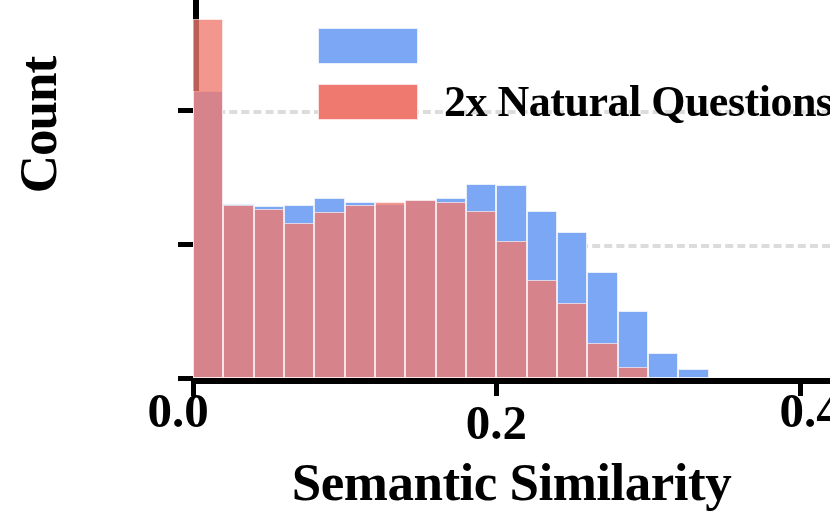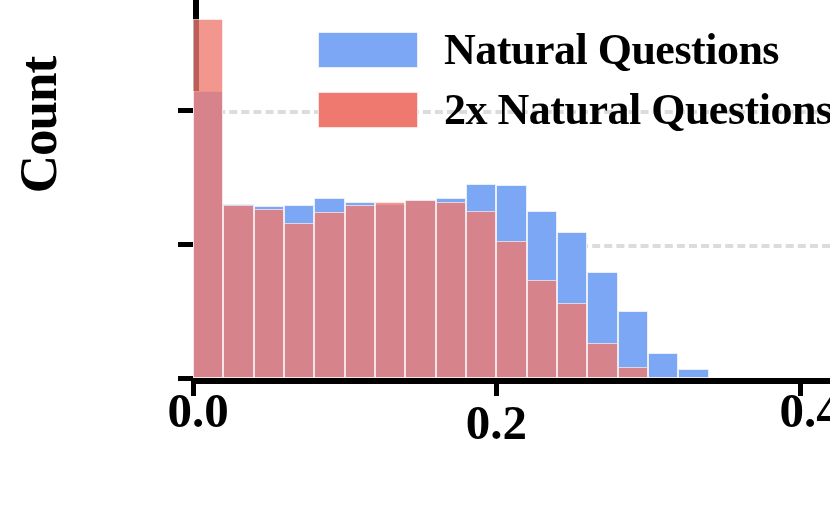--- a/index.html
+++ b/index.html
@@ -59,20 +59,21 @@
     font-size:44px;font-weight:bold;color:#000;white-space:nowrap;
     line-height:1;letter-spacing:-0.5px;
   }
 </style>
 </head>
 <body>
 
 <div id="figure">
 
   <div id="ylabel">Count</div>
+  <div id="xlabel">Semantic Similarity</div>
 
   <div id="gridlayer">
       <div class="gridline" style="left: 193px; width: 637px; top: 244px;"></div>
       <div class="gridline" style="left: 193px; width: 637px; top: 110px;"></div>
     </div>
   <div id="barlayer">
       <div class="bar bar-blue" style="left: 193px; width: 30.3333px; height: 286.76px; bottom: 144px;"></div>
       <div class="bar bar-blue" style="left: 223.333px; width: 30.3333px; height: 174.2px; bottom: 144px;"></div>
       <div class="bar bar-blue" style="left: 253.667px; width: 30.3333px; height: 171.52px; bottom: 144px;"></div>
       <div class="bar bar-blue" style="left: 284px; width: 30.3333px; height: 172.86px; bottom: 144px;"></div>
@@ -106,31 +107,30 @@
       <div class="bar bar-red" style="left: 617.667px; width: 30.3333px; height: 10.72px; bottom: 144px;"></div>
     </div>
 
   <div id="yspine"></div>
   <div id="xspine"></div>
   <div id="ticklayer">
       <div class="ytick" style="top: 376px;"></div>
       <div class="ytick" style="top: 242px;"></div>
       <div class="ytick" style="top: 108px;"></div>
       <div class="xtick" style="left: 191px;"></div>
-      <div class="xtlabel" style="left: 198px;">0.0</div>
+      <div class="xtlabel" style="left: 178px;">0.0</div>
       <div class="xtick" style="left: 494.333px;"></div>
       <div class="xtlabel" style="left: 496.333px; margin-top: 12px;">0.2</div>
       <div class="xtick" style="left: 797.667px;"></div>
       <div class="xtlabel" style="left: 810px;">0.4</div>
     </div>
 
   <div id="legend">
     <div class="legend-row">
       <div class="legend-swatch sw-blue"></div>
-      <div class="legend-text">Natural Questions</div>
     </div>
     <div class="legend-row">
       <div class="legend-swatch sw-red"></div>
       <div class="legend-text">2x Natural Questions</div>
     </div>
   </div>
 
 </div>
 
 </body></html>

